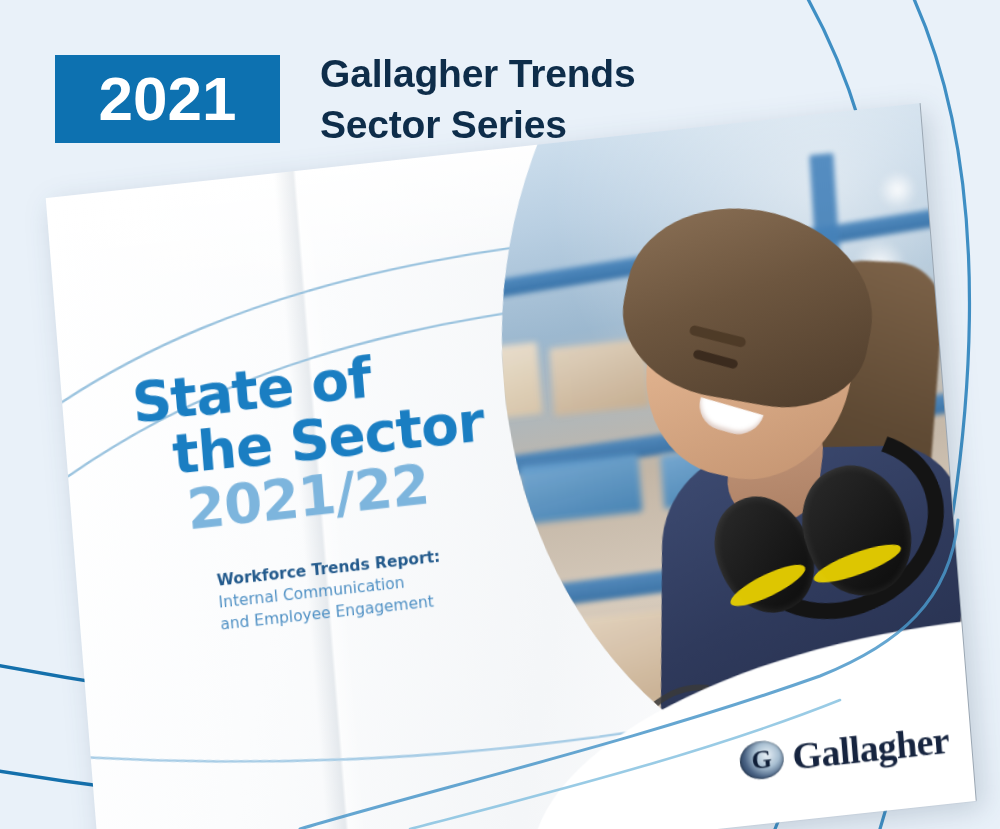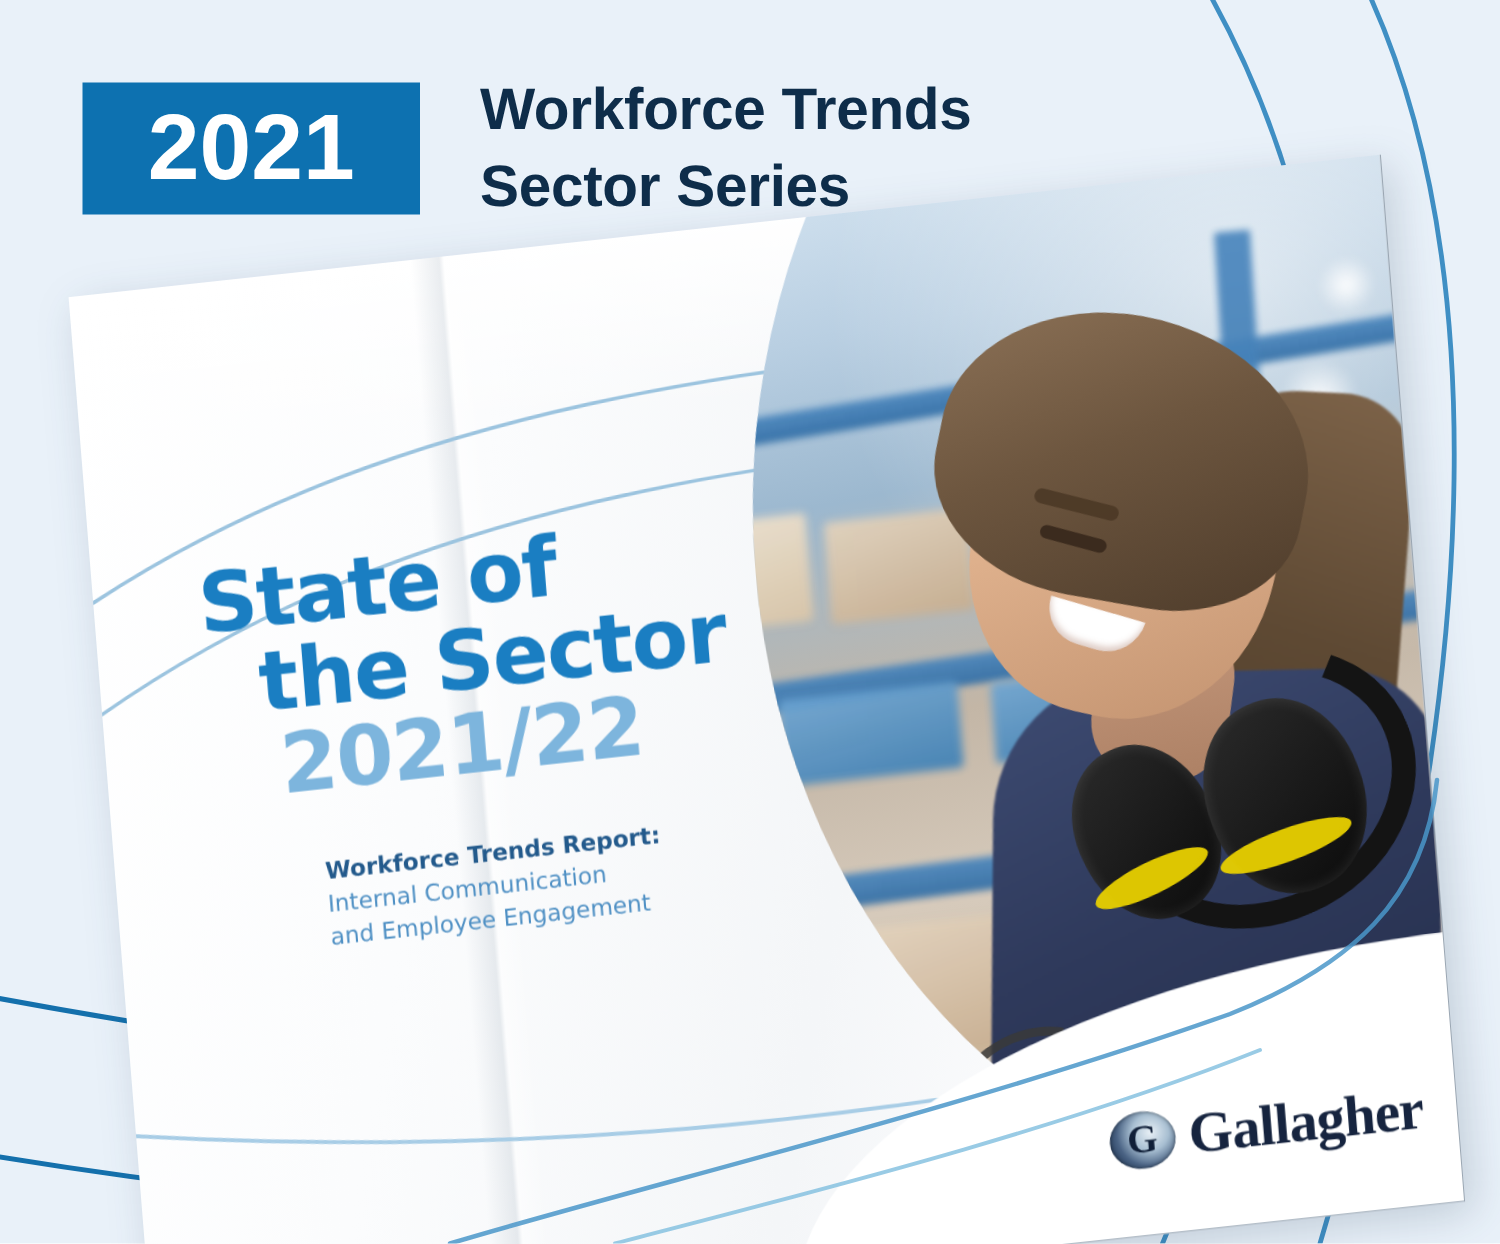--- a/index.html
+++ b/index.html
@@ -472,21 +472,21 @@
     <path d="M -20 662 C 180 700, 470 742, 760 720" fill="none" stroke="#1470ac" stroke-width="3.4" stroke-linecap="round"></path>
 
     <path d="M -20 768 C 170 800, 450 830, 720 806" fill="none" stroke="#1470ac" stroke-width="3.4" stroke-linecap="round"></path>
   </svg>
 
   <div id="header">
     <div id="year-badge">
       <span id="year-badge-label">2021</span>
     </div>
     <div id="header-title">
-      <span class="line">Workforce Trends</span>
+      <span class="line">Gallagher Trends</span>
       <span class="line">Sector Series</span>
     </div>
   </div>
 
   <div id="report-doc">
     <div id="doc-page">
 
       <div id="doc-top-sheen"></div>
       <div id="doc-spine"></div>
 

